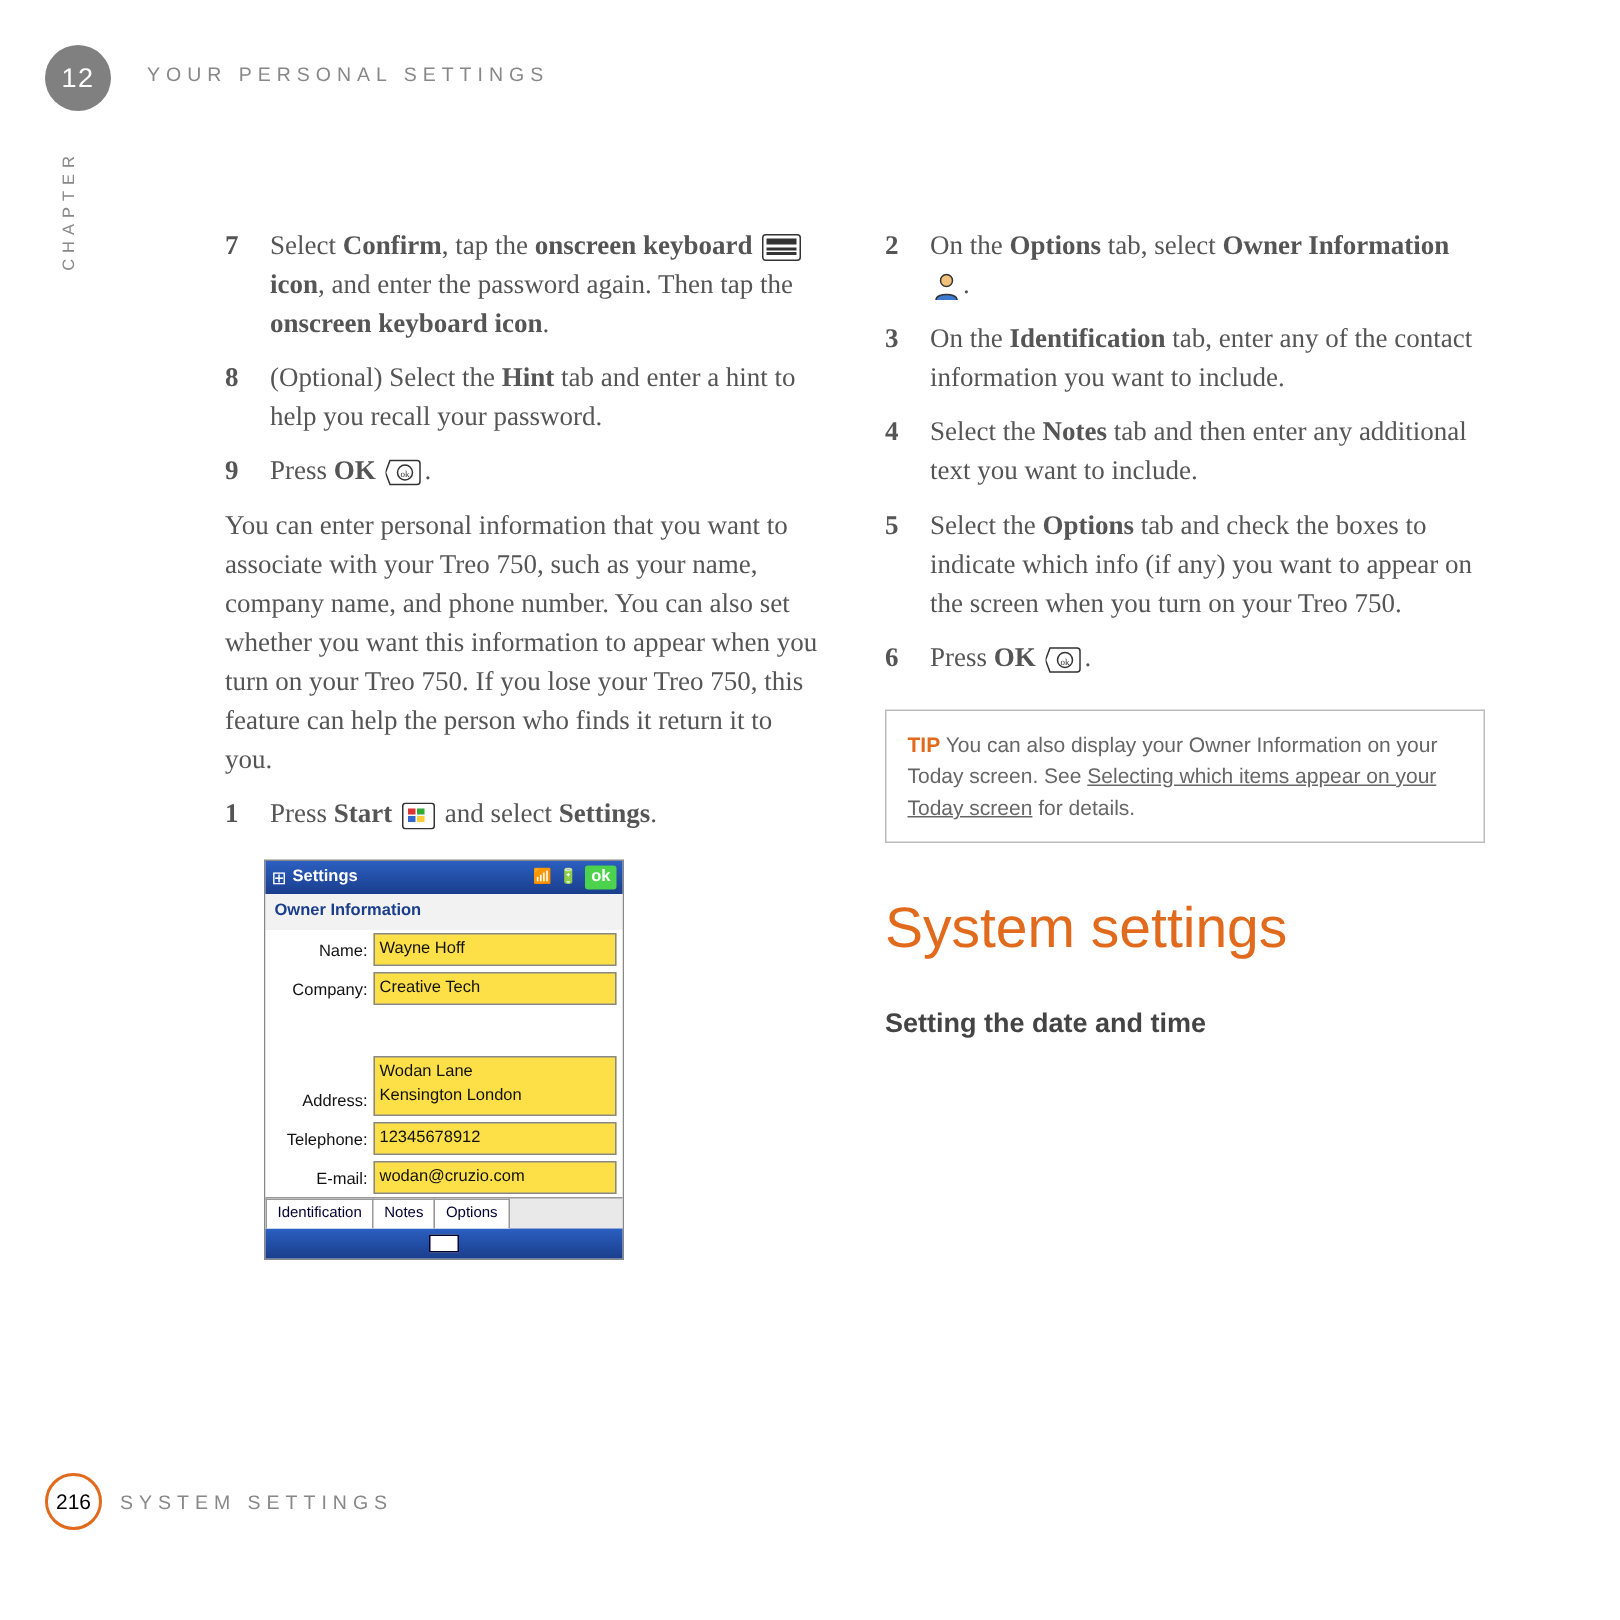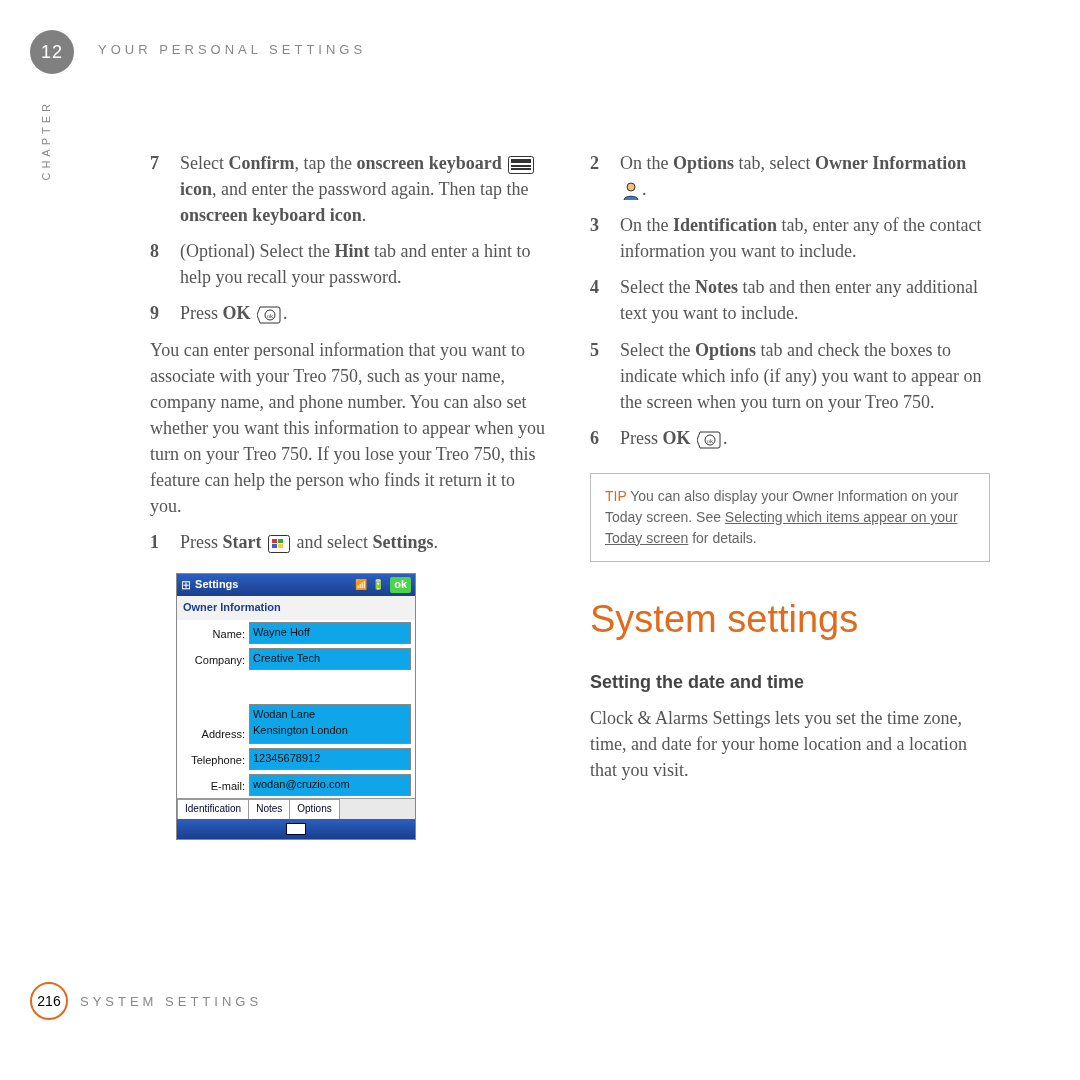--- a/index.html
+++ b/index.html
@@ -12,39 +12,39 @@
   .col { flex: 1 1 0; font-size: 18px; color: #555; line-height: 1.45; }
   .col p { margin-bottom: 10px; }
   .col strong { color: #555; font-weight: 700; }
   ol.steps { list-style: none; }
   ol.steps li { display: flex; gap: 14px; margin-bottom: 10px; }
   ol.steps li .num { font-weight: 700; color: #555; min-width: 16px; }
   ol.steps li .body { flex: 1; }
   .subhead { font-family: Arial, sans-serif; font-weight: 700; color: #444; font-size: 18px; margin: 22px 0 10px; }
   .section-title { font-family: Arial, sans-serif; font-weight: 300; color: #e26a1c; font-size: 38px; margin: 30px 0 18px; }
   .tip-box { border: 1px solid #bbb; padding: 12px 14px; font-family: Arial, sans-serif; font-size: 14px; color: #666; line-height: 1.5; margin-top: 22px; }
-  .tip-box .tip-label { color: #e26a1c; font-weight: 400; margin-top: 20px; }
+  .tip-box .tip-label { color: #e26a1c; font-weight: 700; margin-top: 20px; }
   .tip-box .link { text-decoration: underline; }
   .inline-icon { display: inline-flex; vertical-align: middle; margin: 0 2px; }
   .page-footer { position: absolute; left: 30px; bottom: 60px; display: flex; align-items: center; gap: 12px; }
   .page-num-badge { width: 38px; height: 38px; border: 2px solid #e26a1c; border-radius: 50%; color: #000000; display: flex; align-items: center; justify-content: center; font-family: Arial, sans-serif; font-size: 14px; }
   .footer-text { font-family: Arial, sans-serif; font-size: 13px; letter-spacing: 4px; color: #888; }
 
   
   .device-shot { width: 240px; border: 1px solid #888; margin-top: 18px; font-family: Tahoma, Arial, sans-serif; font-size: 11px; color: #003; }
   .device-shot .titlebar { background: linear-gradient(#2b5fc1,#1a3e8c); color: #fff; height: 22px; display: flex; align-items: center; padding: 0 4px; gap: 4px; }
   .device-shot .titlebar .flag { font-size: 12px; }
   .device-shot .titlebar .title { font-weight: 700; flex: 1; }
   .device-shot .titlebar .tray { font-size: 10px; letter-spacing: 1px; }
   .device-shot .ok { background: #4cd24c; color: #fff; padding: 0 4px; font-weight: 700; border-radius: 2px; }
   .device-shot .screen-title { color: #1a3e8c; font-weight: 700; padding: 4px 6px; background: #f2f2f2; }
   .device-shot .form { background: #fff; }
   .device-shot .row { display: flex; align-items: flex-end; border-bottom: 0; }
   .device-shot .row .lbl { width: 72px; text-align: right; padding: 3px 4px; color: #111; }
-  .device-shot .row .val { flex: 1; border: 1px solid #888; margin: 2px 4px 2px 0; padding: 2px 3px; min-height: 16px; color: #111; background: #0ea5e9; }
+  .device-shot .row .val { flex: 1; border: 1px solid #888; margin: 2px 4px 2px 0; padding: 2px 3px; min-height: 16px; color: #111; background: #fde047; }
   .device-shot .row.addr .val { height: 40px; }
   .device-shot .tabs { display: flex; background: #e9e9e9; border-top: 1px solid #999; }
   .device-shot .tabs .tab { padding: 2px 7px; border: 1px solid #999; border-bottom: none; background: #fff; margin-right: -1px; font-size: 10px; }
   .device-shot .tabs .tab:first-child { background: #fff; }
   .device-shot .bottombar { background: linear-gradient(#2b5fc1,#1a3e8c); height: 20px; display: flex; align-items: center; justify-content: center; }
   .device-shot .kbd { width: 20px; height: 12px; background: #fff; border: 1px solid #003; }
 </style>
 </head>
 <body>
 
@@ -197,21 +197,20 @@
         </li>
       </ol>
 
       <div class="tip-box">
         <span class="tip-label">TIP</span><span> You can also display your Owner Information on your Today screen. See </span><span class="link">Selecting which items appear on your Today screen</span><span> for details.</span>
       </div>
 
       <div class="section-title">System settings</div>
 
       <div class="subhead">Setting the date and time</div>
-      <p>Clock &amp; Alarms Settings lets you set the time zone, time, and date for your home location and a location that you visit.</p>
     </div>
 
   </div>
 
   <div class="page-footer">
     <div class="page-num-badge">216</div>
     <div class="footer-text">SYSTEM SETTINGS</div>
   </div>
 </div>
 

